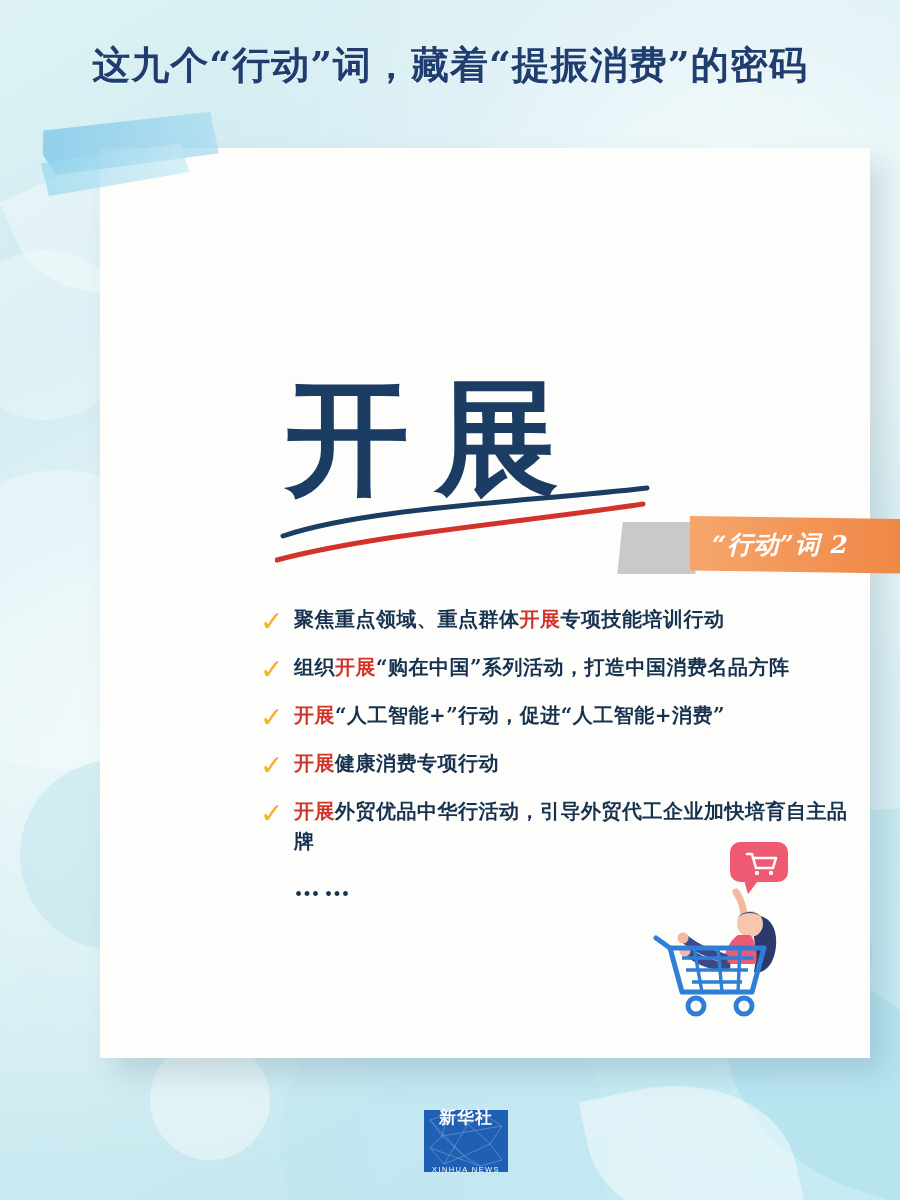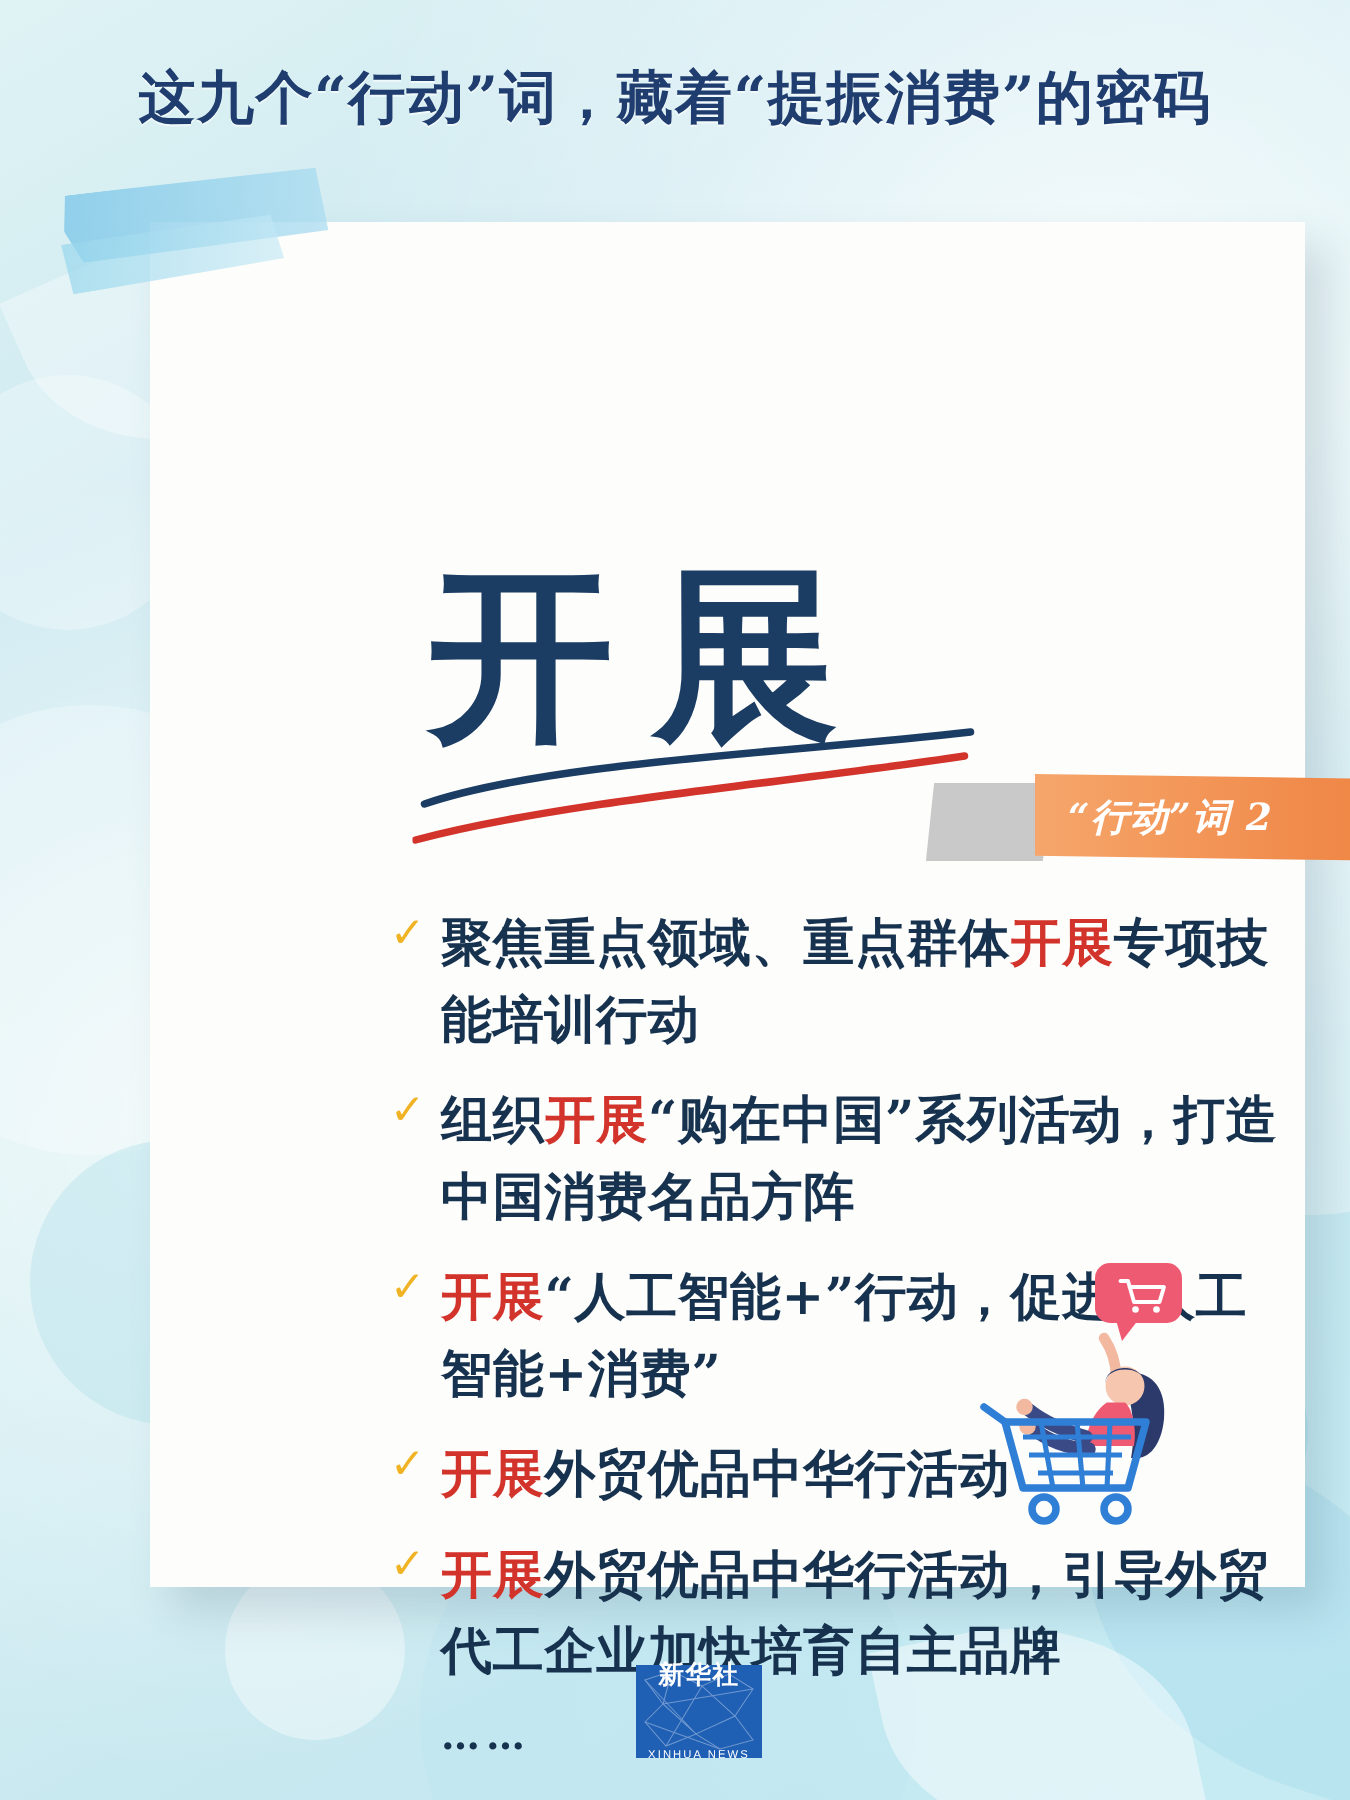--- a/index.html
+++ b/index.html
@@ -183,21 +183,21 @@
     color: #f0b323;
     font-size: 28px;
     font-weight: bold;
     line-height: 1;
     font-family: "DejaVu Sans", sans-serif;
   }
   .item-text {
     flex: 1 1 auto;
     font-family: "DejaVu Serif", "Liberation Serif", serif;
     font-weight: bold;
-    font-size: 34px;
+    font-size: 20px;
     line-height: 1.5;
     color: #16324f;
     letter-spacing: 0.5px;
   }
   .hl { color: #d2342c; }
   .dots {
     margin-left: 34px;
     margin-top: 4px;
     font-size: 26px;
     color: #16324f;
@@ -303,21 +303,21 @@
       <div class="item">
         <div class="check">✓</div>
         <div class="item-text">
           <span class="hl">开展</span><span>“人工智能+”行动，促进“人工智能+消费”</span>
         </div>
       </div>
 
       <div class="item">
         <div class="check">✓</div>
         <div class="item-text">
-          <span class="hl">开展</span><span>外贸优品中华行活动</span>
+          <span class="hl">开展</span><span>健康消费专项行动</span>
         </div>
       </div>
 
       <div class="item">
         <div class="check">✓</div>
         <div class="item-text">
           <span class="hl">开展</span><span>外贸优品中华行活动，引导外贸代工企业加快培育自主品牌</span>
         </div>
       </div>
 

